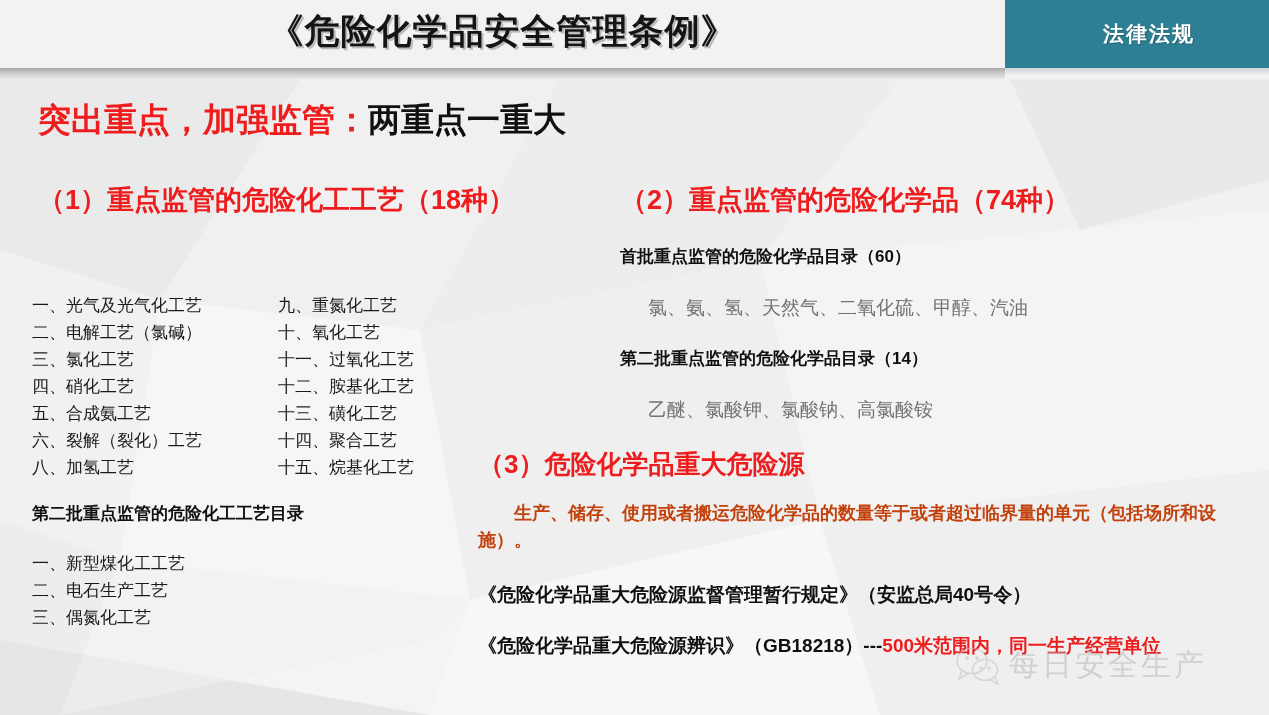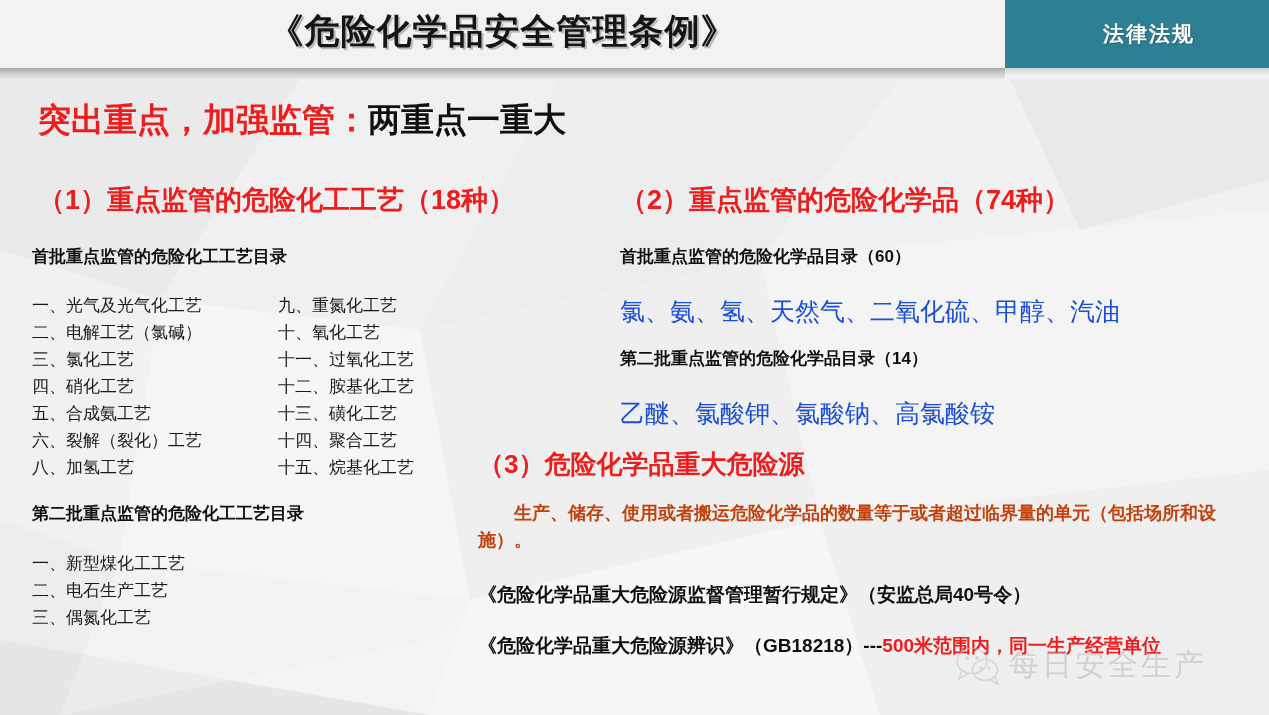--- a/index.html
+++ b/index.html
@@ -127,23 +127,24 @@
     color: #1a1a1a;
     line-height: 27px;
     white-space: nowrap;
   }
   #listA { left: 32px; top: 292px; }
   #listB { left: 278px; top: 292px; }
   #listC { left: 32px; top: 550px; }
 
   .plain-line {
     position: absolute;
-    font-size: 25px;
-    color: #1d4ed8;
-    white-space: nowrap;
+    font-size: 19px;
+    color: #737373;
+    white-space: nowrap;
+    margin-left: 28px;
   }
   #chemA { left: 620px; top: 295px; }
   #chemB { left: 620px; top: 397px; }
 
   .para {
     position: absolute;
     left: 478px;
     top: 500px;
     width: 790px;
     font-size: 18px;
@@ -217,21 +218,20 @@
   <div class="content">
 
     <div class="h-red-black">
       <span class="red">突出重点，加强监管：</span><span class="black">两重点一重大</span>
     </div>
 
     <div class="sec-head" id="sec1">（1）重点监管的危险化工工艺（18种）</div>
     <div class="sec-head" id="sec2">（2）重点监管的危险化学品（74种）</div>
     <div class="sec-head" id="sec3">（3）危险化学品重大危险源</div>
 
-    <div class="sub-head" id="subL1">首批重点监管的危险化工工艺目录</div>
 
     <div class="list-col" id="listA">
       <div>一、光气及光气化工艺</div>
       <div>二、电解工艺（氯碱）</div>
       <div>三、氯化工艺</div>
       <div>四、硝化工艺</div>
       <div>五、合成氨工艺</div>
       <div>六、裂解（裂化）工艺</div>
       <div>八、加氢工艺</div>
     </div>

